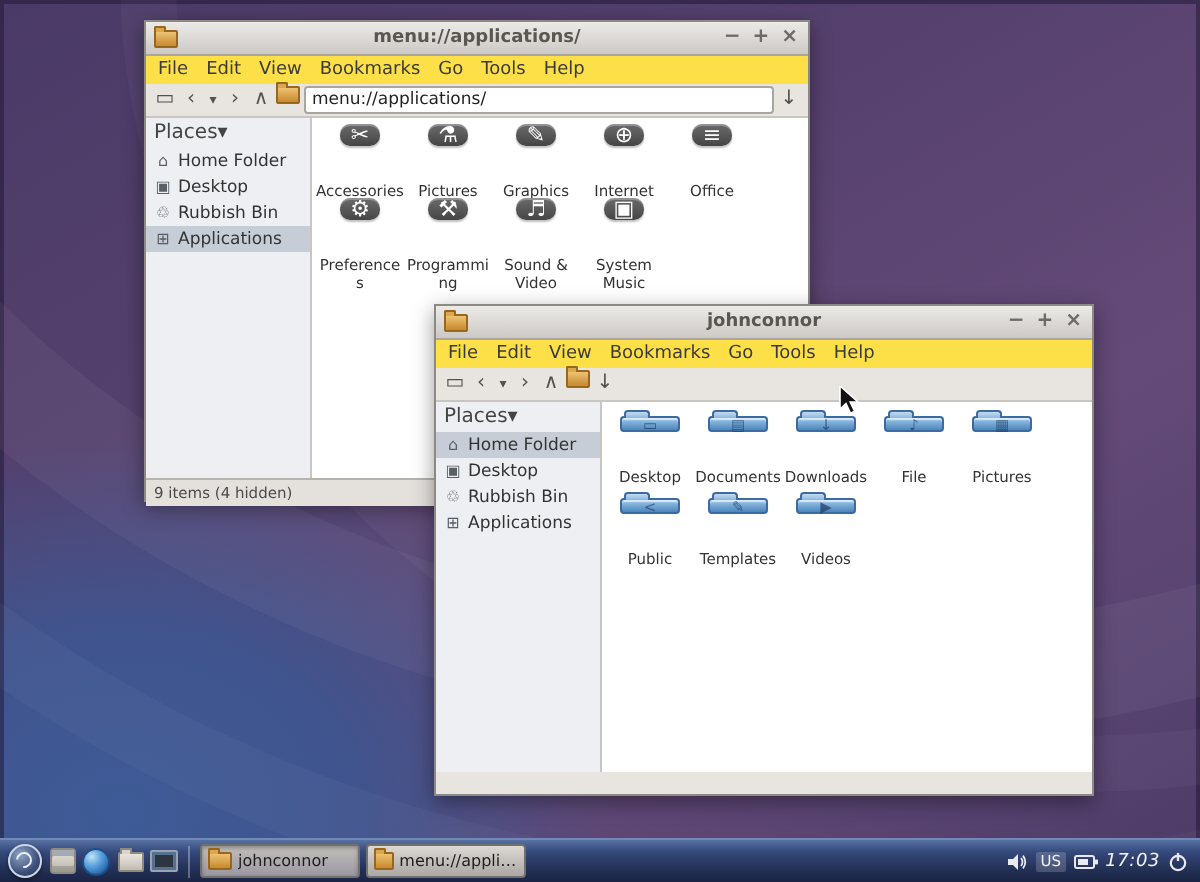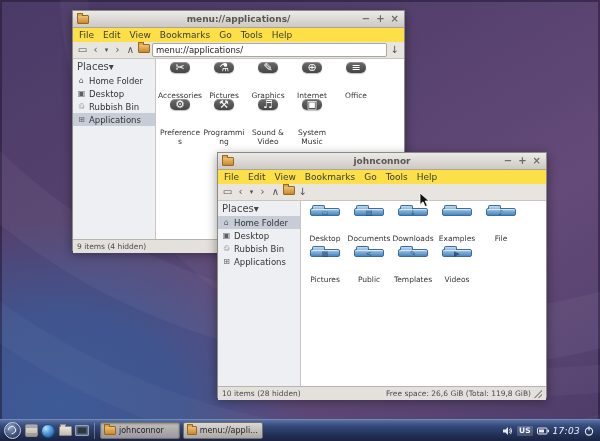--- a/index.html
+++ b/index.html
@@ -98,21 +98,21 @@
   .tb-divider{width:1px;height:16px;background:rgba(255,255,255,.3);margin:0 2px;flex:0 0 auto;}
   .taskbtns{display:flex;gap:3px;flex:1;align-items:center;}
   .taskbtn{width:72px;height:15px;display:flex;align-items:center;gap:3px;padding:0 3px;
     border:1px solid #72706c;border-radius:2px;font-size:8px;color:#1e1e1e;
     background:linear-gradient(#dcd9d5,#aba8a3);overflow:hidden;white-space:nowrap;}
   .taskbtn.active{background:linear-gradient(#c3c0bb,#9a97a2);box-shadow:inset 0 1px 2px rgba(0,0,0,.3);}
   .taskbtn .tlabel{overflow:hidden;text-overflow:ellipsis;}
   .tray{display:flex;align-items:center;gap:4px;margin-left:auto;flex:0 0 auto;padding-right:2px;}
   .tray svg{display:block;}
   .kbd{font-size:7.5px;color:#f0f0f4;background:rgba(255,255,255,.18);border-radius:1px;
-    padding:0 2px;line-height:10px;font-weight:bold;}
+    padding:0 2px;line-height:10px;font-weight:normal;}
   .clock{font-size:9px;color:#f2f2f6;letter-spacing:.3px;font-style:italic;}
 
   
   #cursor{position:absolute;left:419px;top:193px;z-index:50;}
 </style>
 </head>
 <body>
 
 <div id="screen">
   <div class="swoosh sw1"></div>
@@ -287,26 +287,20 @@
               <div class="lbl">Documents</div>
             </div>
             <div class="cell">
               <div class="bfolder">
                 <span class="emblem">↓</span>
               </div>
               <div class="lbl">Downloads</div>
             </div>
             <div class="cell">
               <div class="bfolder">
-                <span class="emblem"></span>
-              </div>
-              <div class="lbl">Examples</div>
-            </div>
-            <div class="cell">
-              <div class="bfolder">
                 <span class="emblem">♪</span>
               </div>
               <div class="lbl">File</div>
             </div>
             <div class="cell">
               <div class="bfolder">
                 <span class="emblem">▦</span>
               </div>
               <div class="lbl">Pictures</div>
             </div>
@@ -323,27 +317,20 @@
               <div class="lbl">Templates</div>
             </div>
             <div class="cell">
               <div class="bfolder">
                 <span class="emblem">▶</span>
               </div>
               <div class="lbl">Videos</div>
             </div>
           </div>
       </div>
-    </div>
-    <div class="statusbar">
-      <span>10 items (28 hidden)</span>
-      <span style="display:flex;align-items:center;gap:3px;">
-        <span>Free space: 26,6 GiB (Total: 119,8 GiB)</span>
-        <span class="grip"></span>
-      </span>
     </div>
   </div>
 
   <svg id="cursor" width="11" height="15" viewBox="0 0 11 15">
     <path d="M1,0 L1,11.5 L4,8.8 L6.2,13.6 L8.3,12.6 L6.1,8 L10,8 Z" fill="#111" stroke="#fff" stroke-width="0.8"></path>
   </svg>
 
   <div id="taskbar">
     <div class="startbtn"></div>
     <div class="launch">

